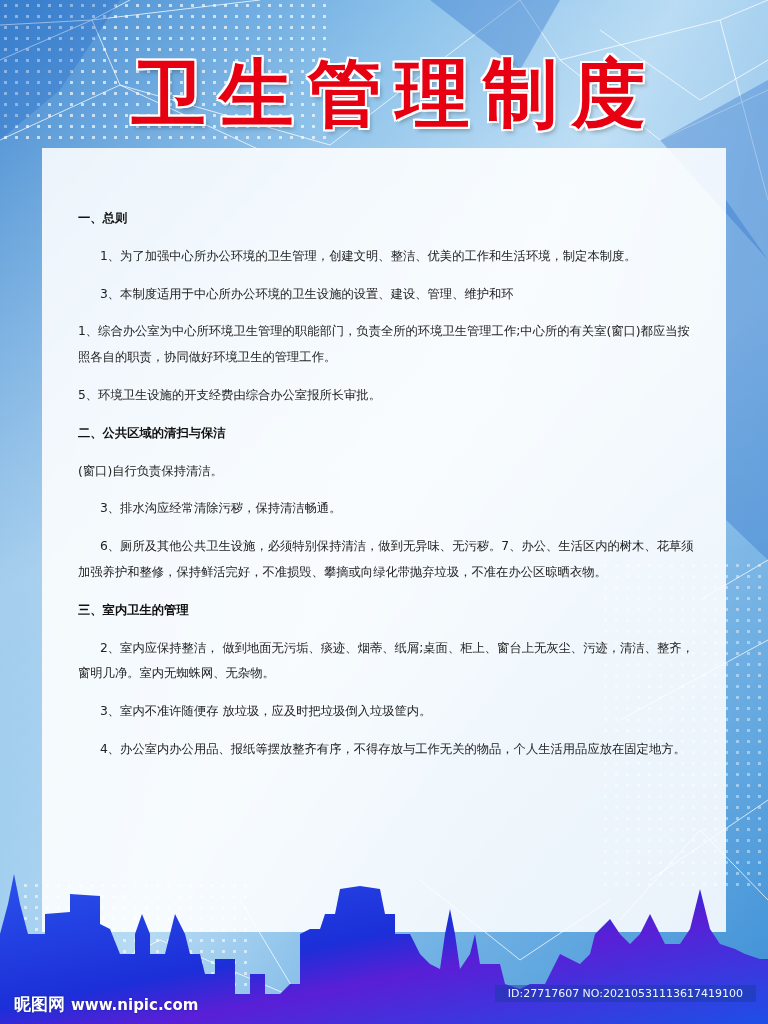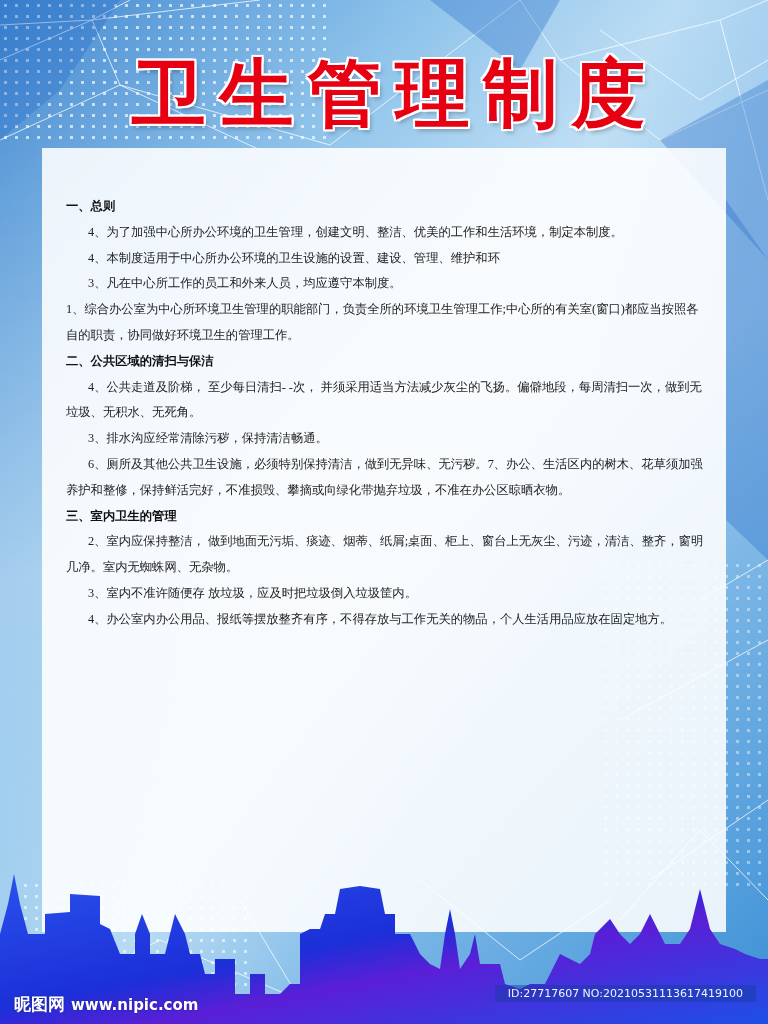--- a/index.html
+++ b/index.html
@@ -38,21 +38,21 @@
     margin-left:23px;
   }
   .panel {
     position:absolute; left:42px; top:148px; width:684px; height:784px;
     background:rgba(255,255,255,0.88);
   }
   .content {
     position:absolute; left:66px; top:194px; width:640px;
     font-size:12.3px; color:#222; line-height:25.8px;
   }
-  .content p { margin:0;font-family:Liberation Serif, serif; }
+  .content p { margin:12px; }
   .content .h { font-weight:bold; color:#111; }
   .content .ind { text-indent:22px; }
   .skyline { position:absolute; left:0; bottom:0; width:768px; height:150px; }
   .wm-left {
     position:absolute; left:14px; bottom:8px; color:#fff;
     font-size:15px; font-weight:bold; text-shadow:0 0 2px rgba(0,0,0,0.4);text-align:center;
   }
   .wm-left .cn { font-size:17px; margin-right:6px; }
   .wm-right {
     position:absolute; right:12px; bottom:22px; color:#eef5ff;
@@ -92,27 +92,27 @@
     <polygon points="726,200 768,260 768,560 726,520"></polygon>
   </g>
 </svg>
 
 <div class="title">卫生管理制度</div>
 
 <div class="panel"></div>
 
 <div class="content">
   <p class="h">一、总则</p>
-  <p class="ind">4、为了加强中心所办公环境的卫生管理，创建文明、整洁、优美的工作和生活环境，制定本制度。</p>
-  <p class="ind">4、本制度适用于中心所办公环境的卫生设施的设置、建设、管理、维护和环</p>
-  <p class="ind">3、凡在中心所工作的员工和外来人员，均应遵守本制度。</p>
+  <p class="ind">1、为了加强中心所办公环境的卫生管理，创建文明、整洁、优美的工作和生活环境，制定本制度。</p>
+  <p class="ind">3、本制度适用于中心所办公环境的卫生设施的设置、建设、管理、维护和环</p>
   <p>1、综合办公室为中心所环境卫生管理的职能部门，负责全所的环境卫生管理工作;中心所的有关室(窗口)都应当按照各自的职责，协同做好环境卫生的管理工作。</p>
+  <p>5、环境卫生设施的开支经费由综合办公室报所长审批。</p>
 
   <p class="h">二、公共区域的清扫与保洁</p>
-  <p class="ind">4、公共走道及阶梯， 至少每日清扫- -次， 并须采用适当方法减少灰尘的飞扬。偏僻地段，每周清扫一次，做到无垃圾、无积水、无死角。</p>
+  <p>(窗口)自行负责保持清洁。</p>
   <p class="ind">3、排水沟应经常清除污秽，保持清洁畅通。</p>
   <p class="ind">6、厕所及其他公共卫生设施，必须特别保持清洁，做到无异味、无污秽。7、办公、生活区内的树木、花草须加强养护和整修，保持鲜活完好，不准损毁、攀摘或向绿化带抛弃垃圾，不准在办公区晾晒衣物。</p>
 
   <p class="h">三、室内卫生的管理</p>
   <p class="ind">2、室内应保持整洁， 做到地面无污垢、痰迹、烟蒂、纸屑;桌面、柜上、窗台上无灰尘、污迹，清洁、整齐，窗明几净。室内无蜘蛛网、无杂物。</p>
   <p class="ind">3、室内不准许随便存 放垃圾，应及时把垃圾倒入垃圾筐内。</p>
   <p class="ind">4、办公室内办公用品、报纸等摆放整齐有序，不得存放与工作无关的物品，个人生活用品应放在固定地方。</p>
 </div>
 
 <div class="dots bottomleft"></div>

